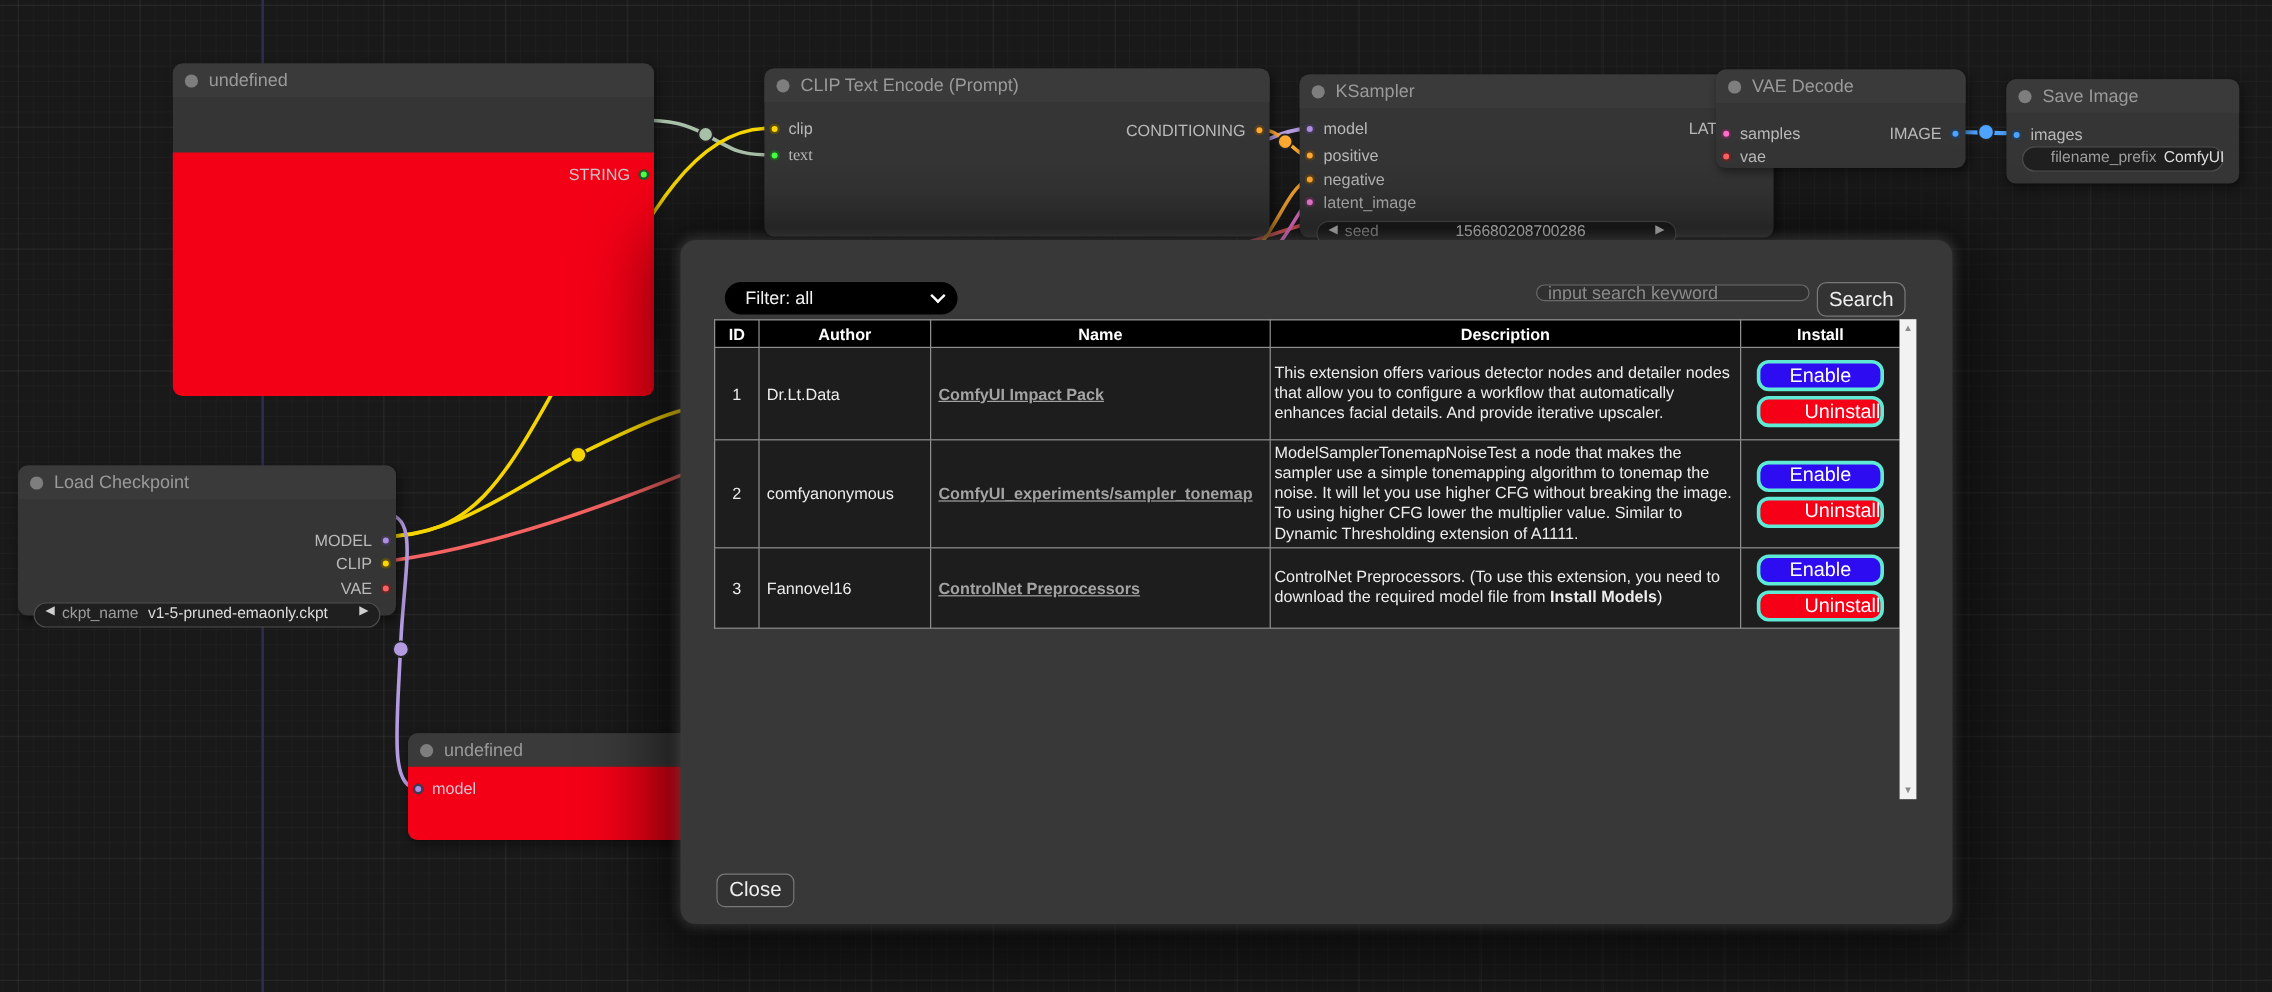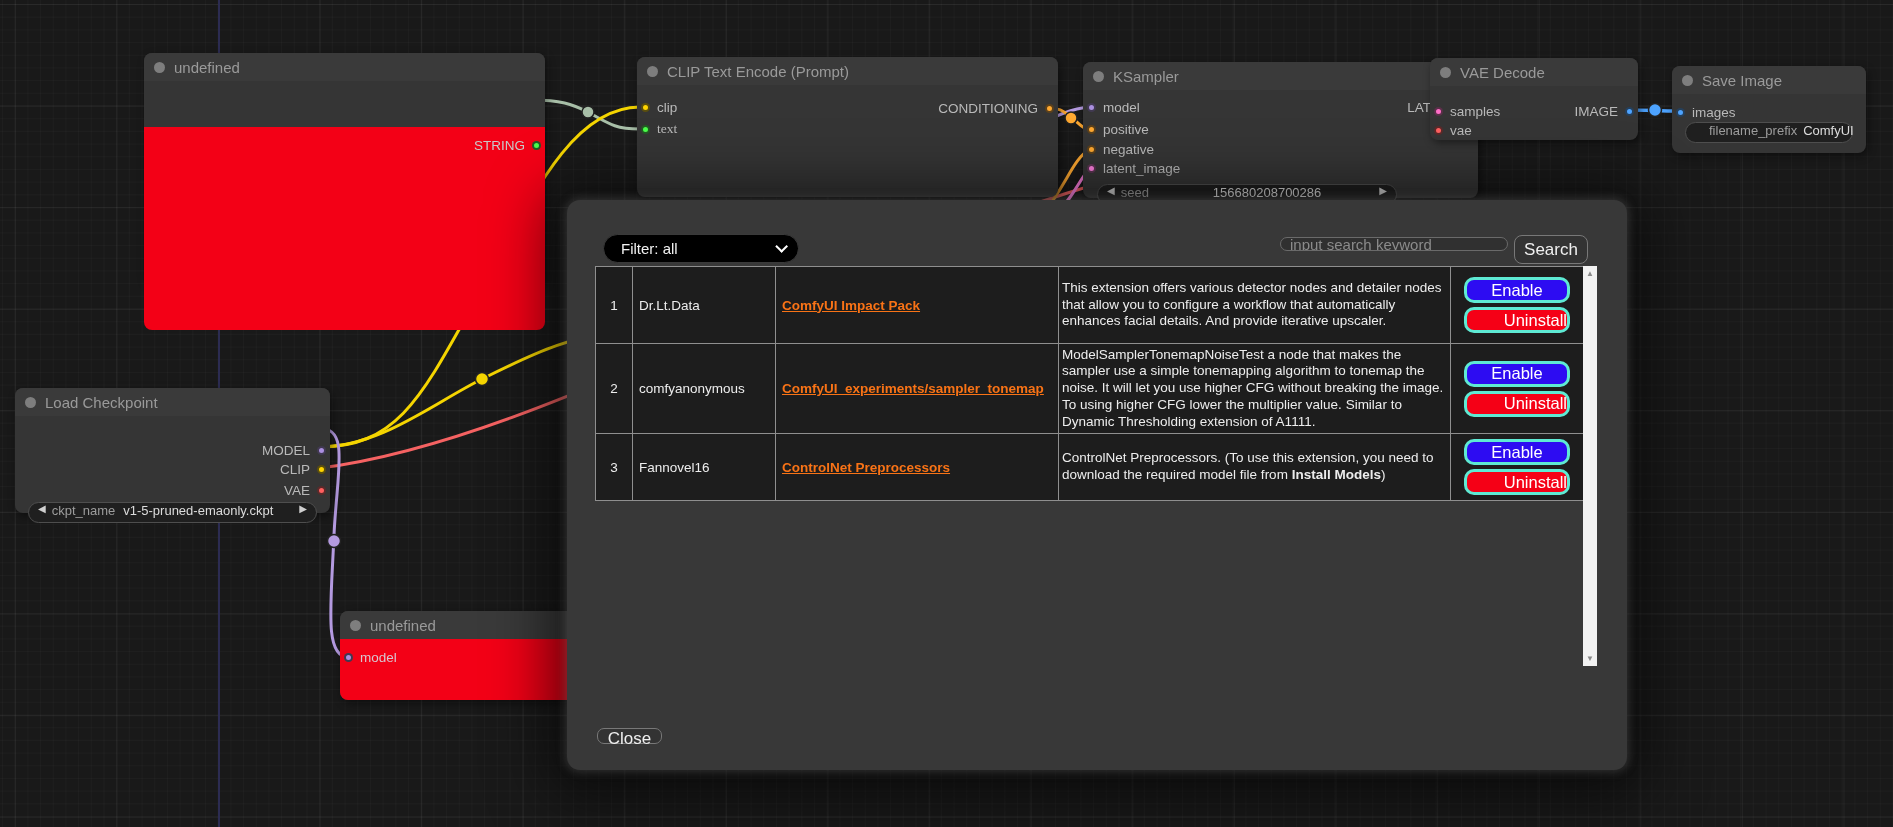--- a/index.html
+++ b/index.html
@@ -49,31 +49,31 @@
            font-size:15px; display:flex; align-items:center; padding:0 14px 0 17px; cursor:pointer; }
   .chev { margin-left:auto; width:9px; height:9px; border-right:2px solid #fff;
           border-bottom:2px solid #fff; transform:rotate(45deg) translateY(-3px); }
   .search-input { position:absolute; left:713px; top:37px; width:228px; height:14px;
            background:#303030; border:1px solid #6a6a6a; border-radius:8px; color:#d5d5d5;
            font-size:15px; padding:0 9px; outline:none; }
   .search-input::placeholder { color:#8b8b8b; }
   .btn { background:#333; border:1px solid #787878; border-radius:8px; color:#efefef;
          font-size:17px; cursor:pointer; font-family:"Liberation Sans",sans-serif; }
   .search-btn { position:absolute; left:947px; top:35px; width:74px; height:29px; }
-  .close-btn  { position:absolute; left:30px; top:528px; width:65px; height:16px; border-radius:7px; }
+  .close-btn  { position:absolute; left:30px; top:528px; width:65px; height:28px; border-radius:7px; }
 
   .table-wrap { position:absolute; left:28px; top:66px; width:1002px; height:400px; }
   table.ext { border-collapse:collapse; width:988px; table-layout:fixed; }
   table.ext th, table.ext td { border:1px solid #8f8f8f; }
   table.ext th { background:#000; color:#fff; font-size:13.5px; font-weight:bold; height:23px; }
   table.ext td { background:#1d1d1d; color:#ededed; font-size:13.5px; vertical-align:middle; }
   td.c-id { text-align:center; }
   td.c-author { padding-left:6px; }
   td.c-name { padding-left:6px; }
-  .ext-link { color:#f97316; font-weight:bold; text-decoration:underline; font-size:13.5px; cursor:pointer; }
+  .ext-link { color:#a3a3a3; font-weight:bold; text-decoration:underline; font-size:13.5px; cursor:pointer; }
   td.c-desc { font-size:12.8px; line-height:1.24; padding:2px 3px; color:#f0f0f0; }
   td.c-install { text-align:center; }
   .ibtn { display:block; width:106px; height:26px; margin:4px auto; border-radius:10px;
           border:3px solid #5eead4; color:#fff; font-size:16.5px; cursor:pointer;
           font-family:"Liberation Sans",sans-serif; }
   .ibtn.enable { background:#2d0cf2; }
   .ibtn.uninstall { background:#f50016;text-align:right; }
   .scrollbar { position:absolute; right:0; top:0; width:14px; height:400px; background:#f2f2f2;
                display:flex; flex-direction:column; justify-content:space-between; align-items:center;
                font-size:8px; color:#8a8a8a; padding:3px 0; cursor:pointer; }
@@ -262,20 +262,27 @@
   <div class="table-wrap">
     <table class="ext">
       <colgroup>
           <col style="width:37px">
           <col style="width:143px">
           <col style="width:283px">
           <col style="width:392px">
           <col style="width:133px">
         </colgroup>
       <tbody>
+          <tr>
+        <th>ID</th>
+        <th>Author</th>
+        <th>Name</th>
+        <th>Description</th>
+        <th>Install</th>
+      </tr>
       <tr style="height:77px;">
         <td class="c-id">1</td>
         <td class="c-author">Dr.Lt.Data</td>
         <td class="c-name"><a class="ext-link">ComfyUI Impact Pack</a></td>
         <td class="c-desc">This extension offers various detector nodes and detailer nodes that allow you to configure a workflow that automatically enhances facial details. And provide iterative upscaler.</td>
         <td class="c-install">
           <button class="ibtn enable">Enable</button>
           <button class="ibtn uninstall">Uninstall</button>
         </td>
       </tr>

